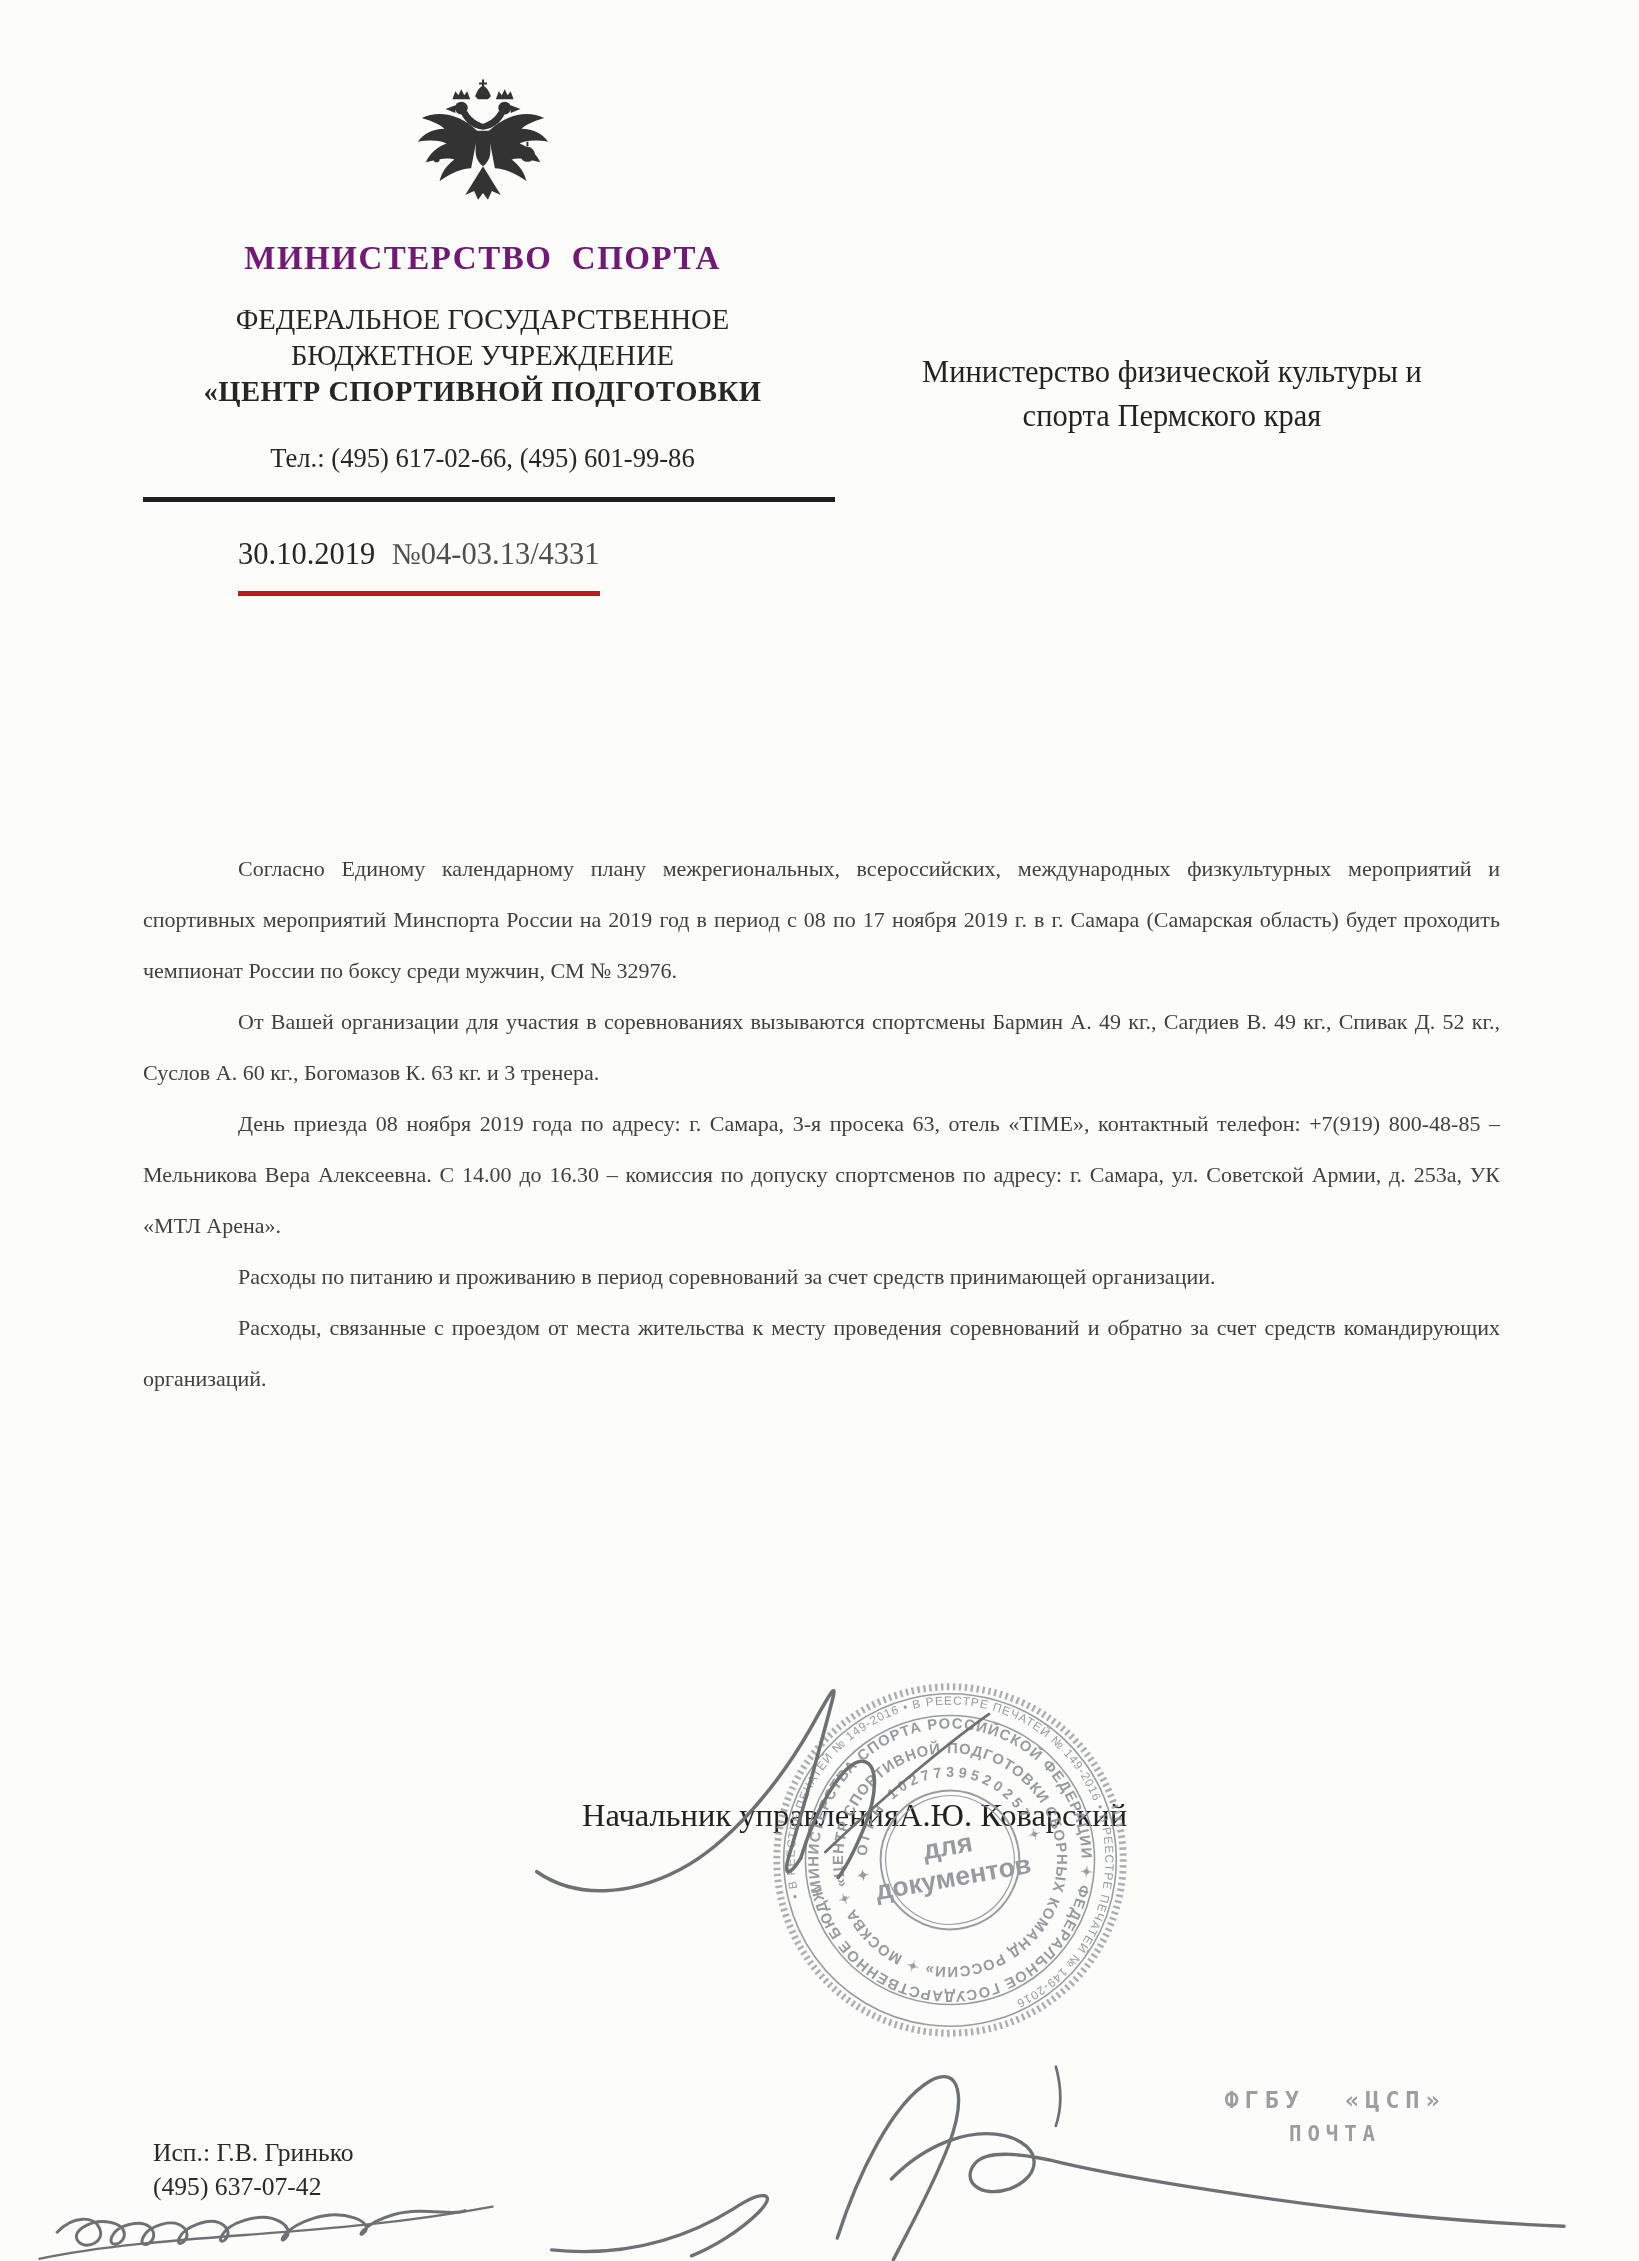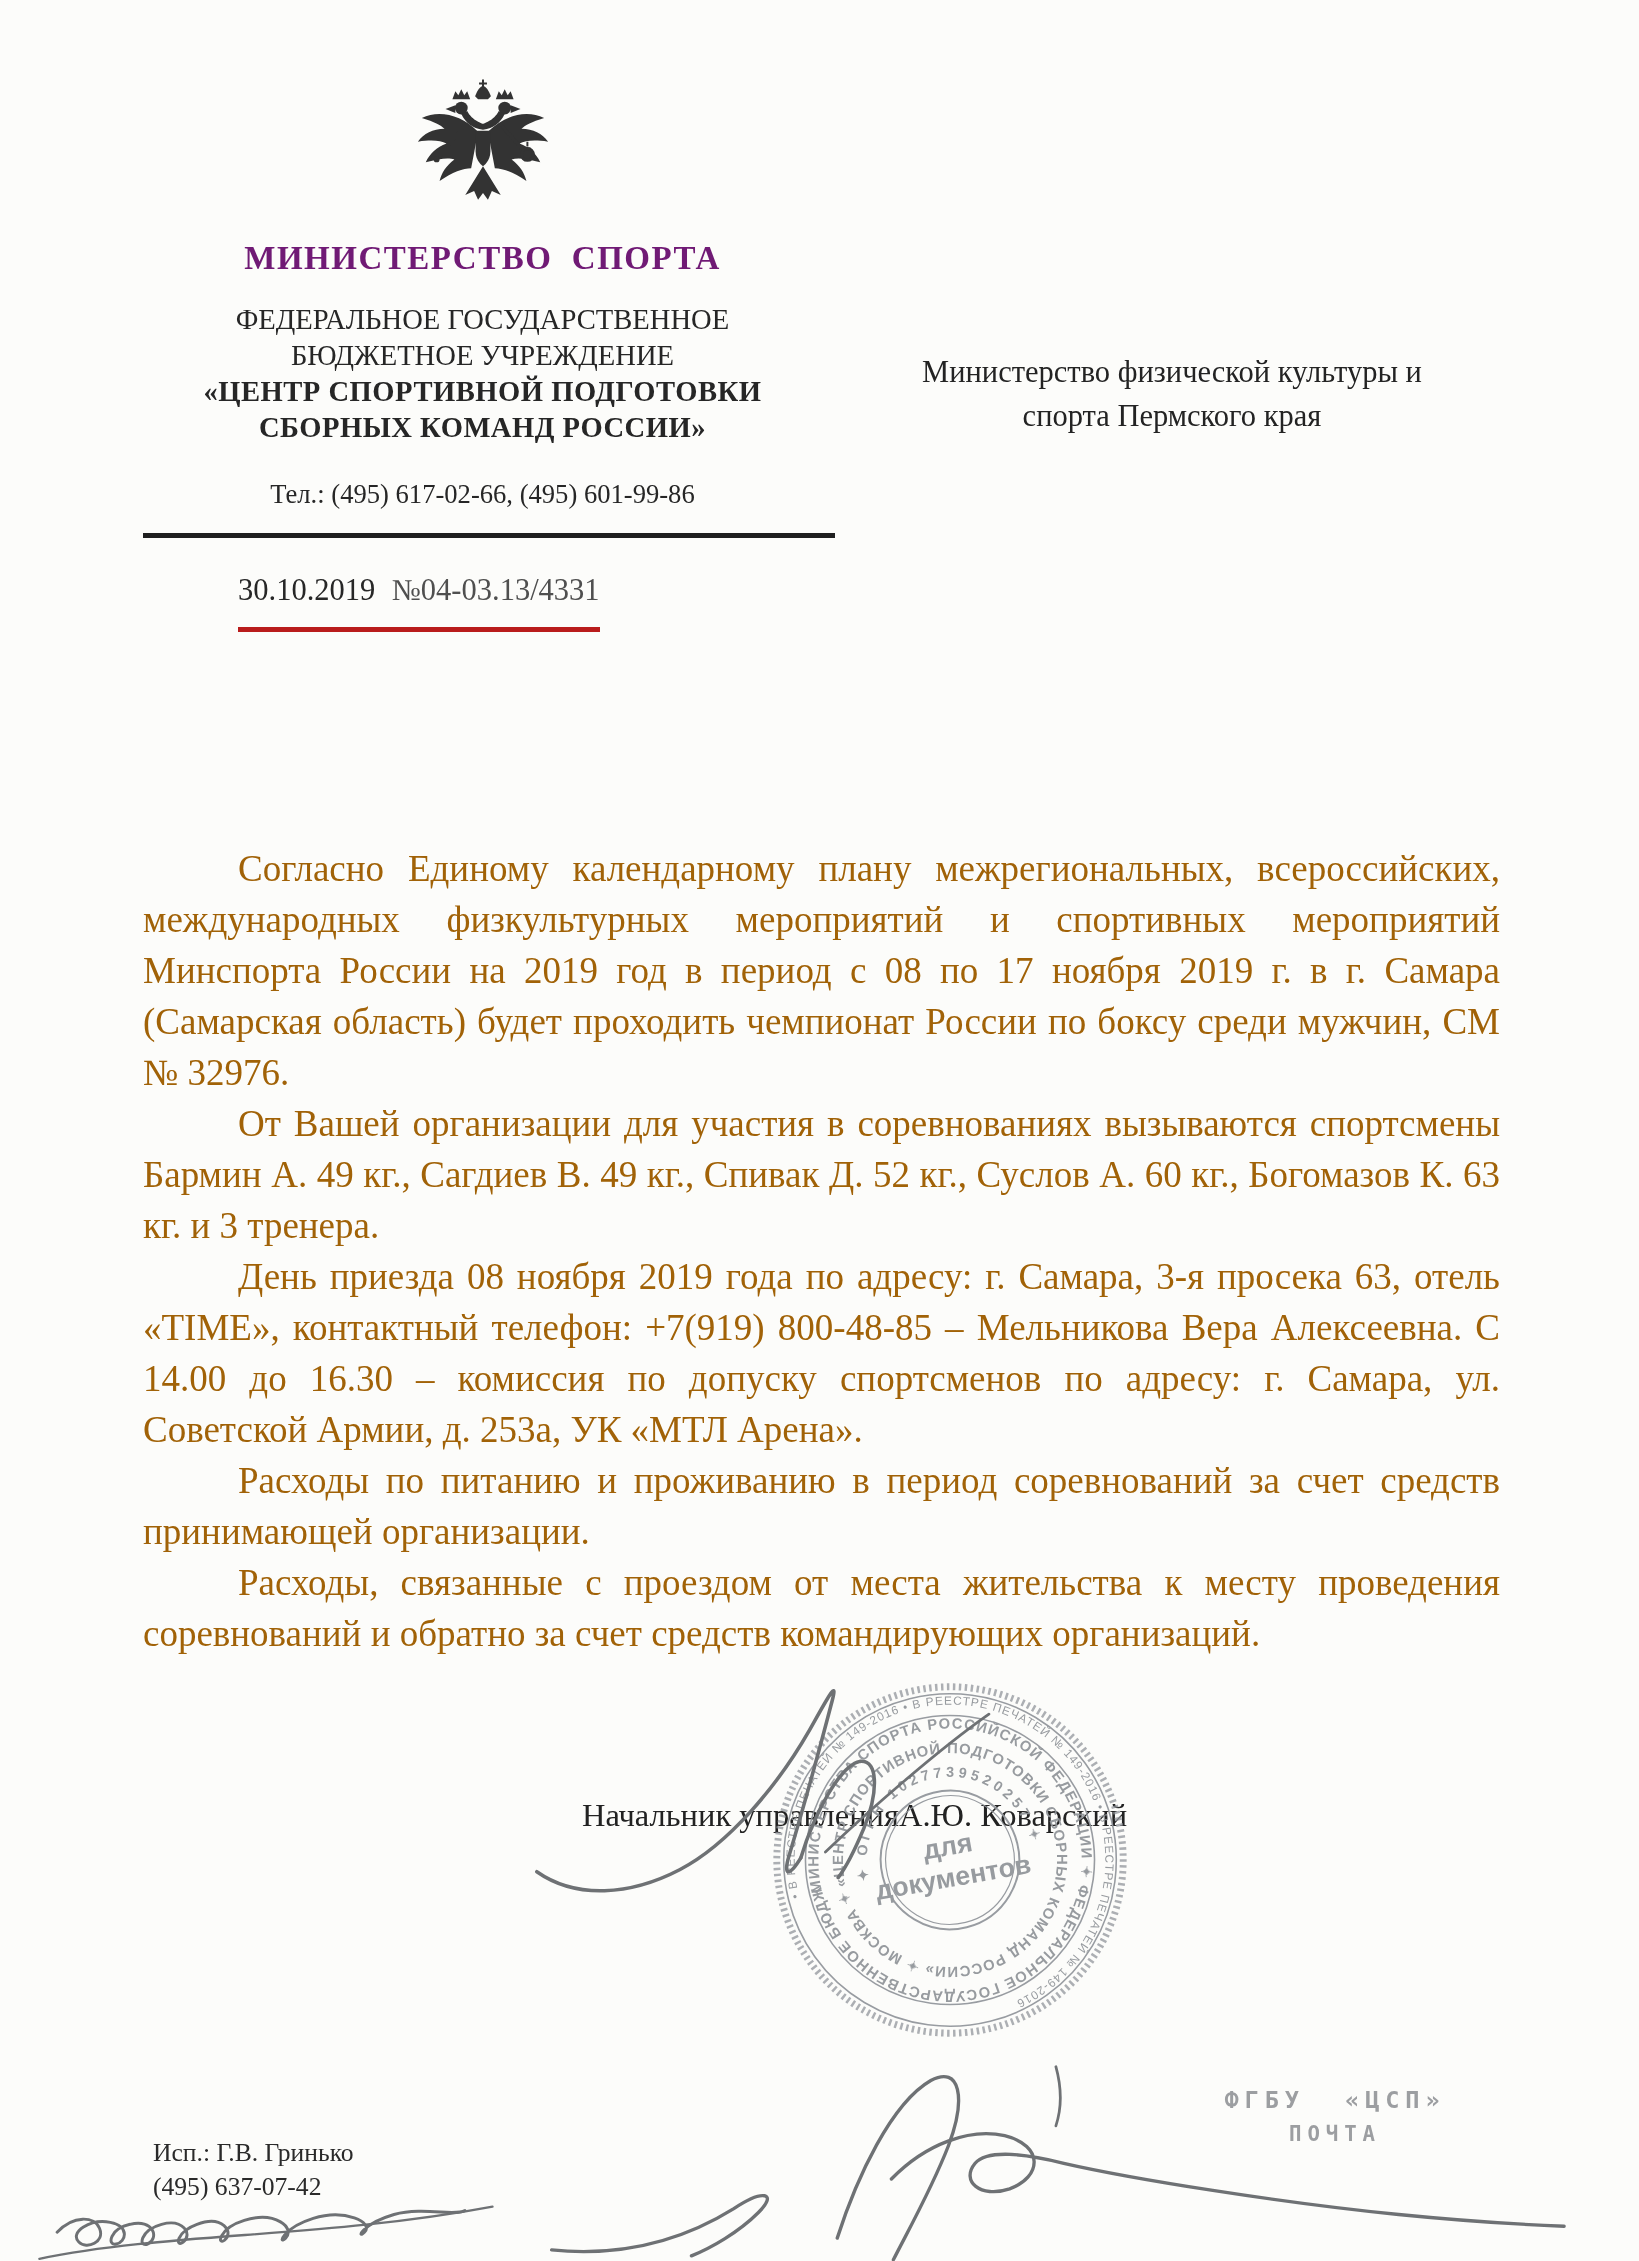--- a/index.html
+++ b/index.html
@@ -24,22 +24,22 @@
   .dateline .d{color:#272727;}
   .dateline .n{color:#4f4f4f; margin-left:8.9px;}
 
   
   .lh-right{position:absolute; left:852px; top:350px; width:640px; text-align:center;
     font-size:30.5px; line-height:44px; color:#232323;}
 
   
   .body{position:absolute; left:143px; top:843px; width:1357px;}
   .para{
-    margin:0; font-size:37px; line-height:51px;
-    text-align:justify; text-indent:95px; color:#a16207;
+    margin:0; font-size:22px; line-height:51px;
+    text-align:justify; text-indent:95px; color:#404040;
     hyphens:none;
   }
 
   
   .sigrow{position:absolute; left:161px; top:1797px; width:1387px;
     display:flex; justify-content:center; font-size:32.5px; color:#222;}
 
   
   .stamp{position:absolute; left:757px; top:1667px; width:386px; height:386px;}
   .stampg{fill:#8f9398; opacity:0.92;}
@@ -94,21 +94,20 @@
         <circle cx="120" cy="83" r="6" fill="none" stroke="#333" stroke-width="3"></circle>
         <path d="M120 75 v-5 M117 77 h6" stroke="#333" stroke-width="2" fill="none"></path>
       </g>
     </svg>
     <div class="ministry prewrap">МИНИСТЕРСТВО  СПОРТА</div>
 
     <div class="org">
       <div>ФЕДЕРАЛЬНОЕ ГОСУДАРСТВЕННОЕ</div>
       <div>БЮДЖЕТНОЕ УЧРЕЖДЕНИЕ</div>
       <div class="b">«ЦЕНТР СПОРТИВНОЙ ПОДГОТОВКИ</div>
-      <div class="b">СБОРНЫХ КОМАНД РОССИИ»</div>
     </div>
 
     <div class="addr">
       <div>Тел.: (495) 617-02-66, (495) 601-99-86</div>
     </div>
 
     <div class="rule"></div>
 
     <div class="dateline">
       <span class="u">

